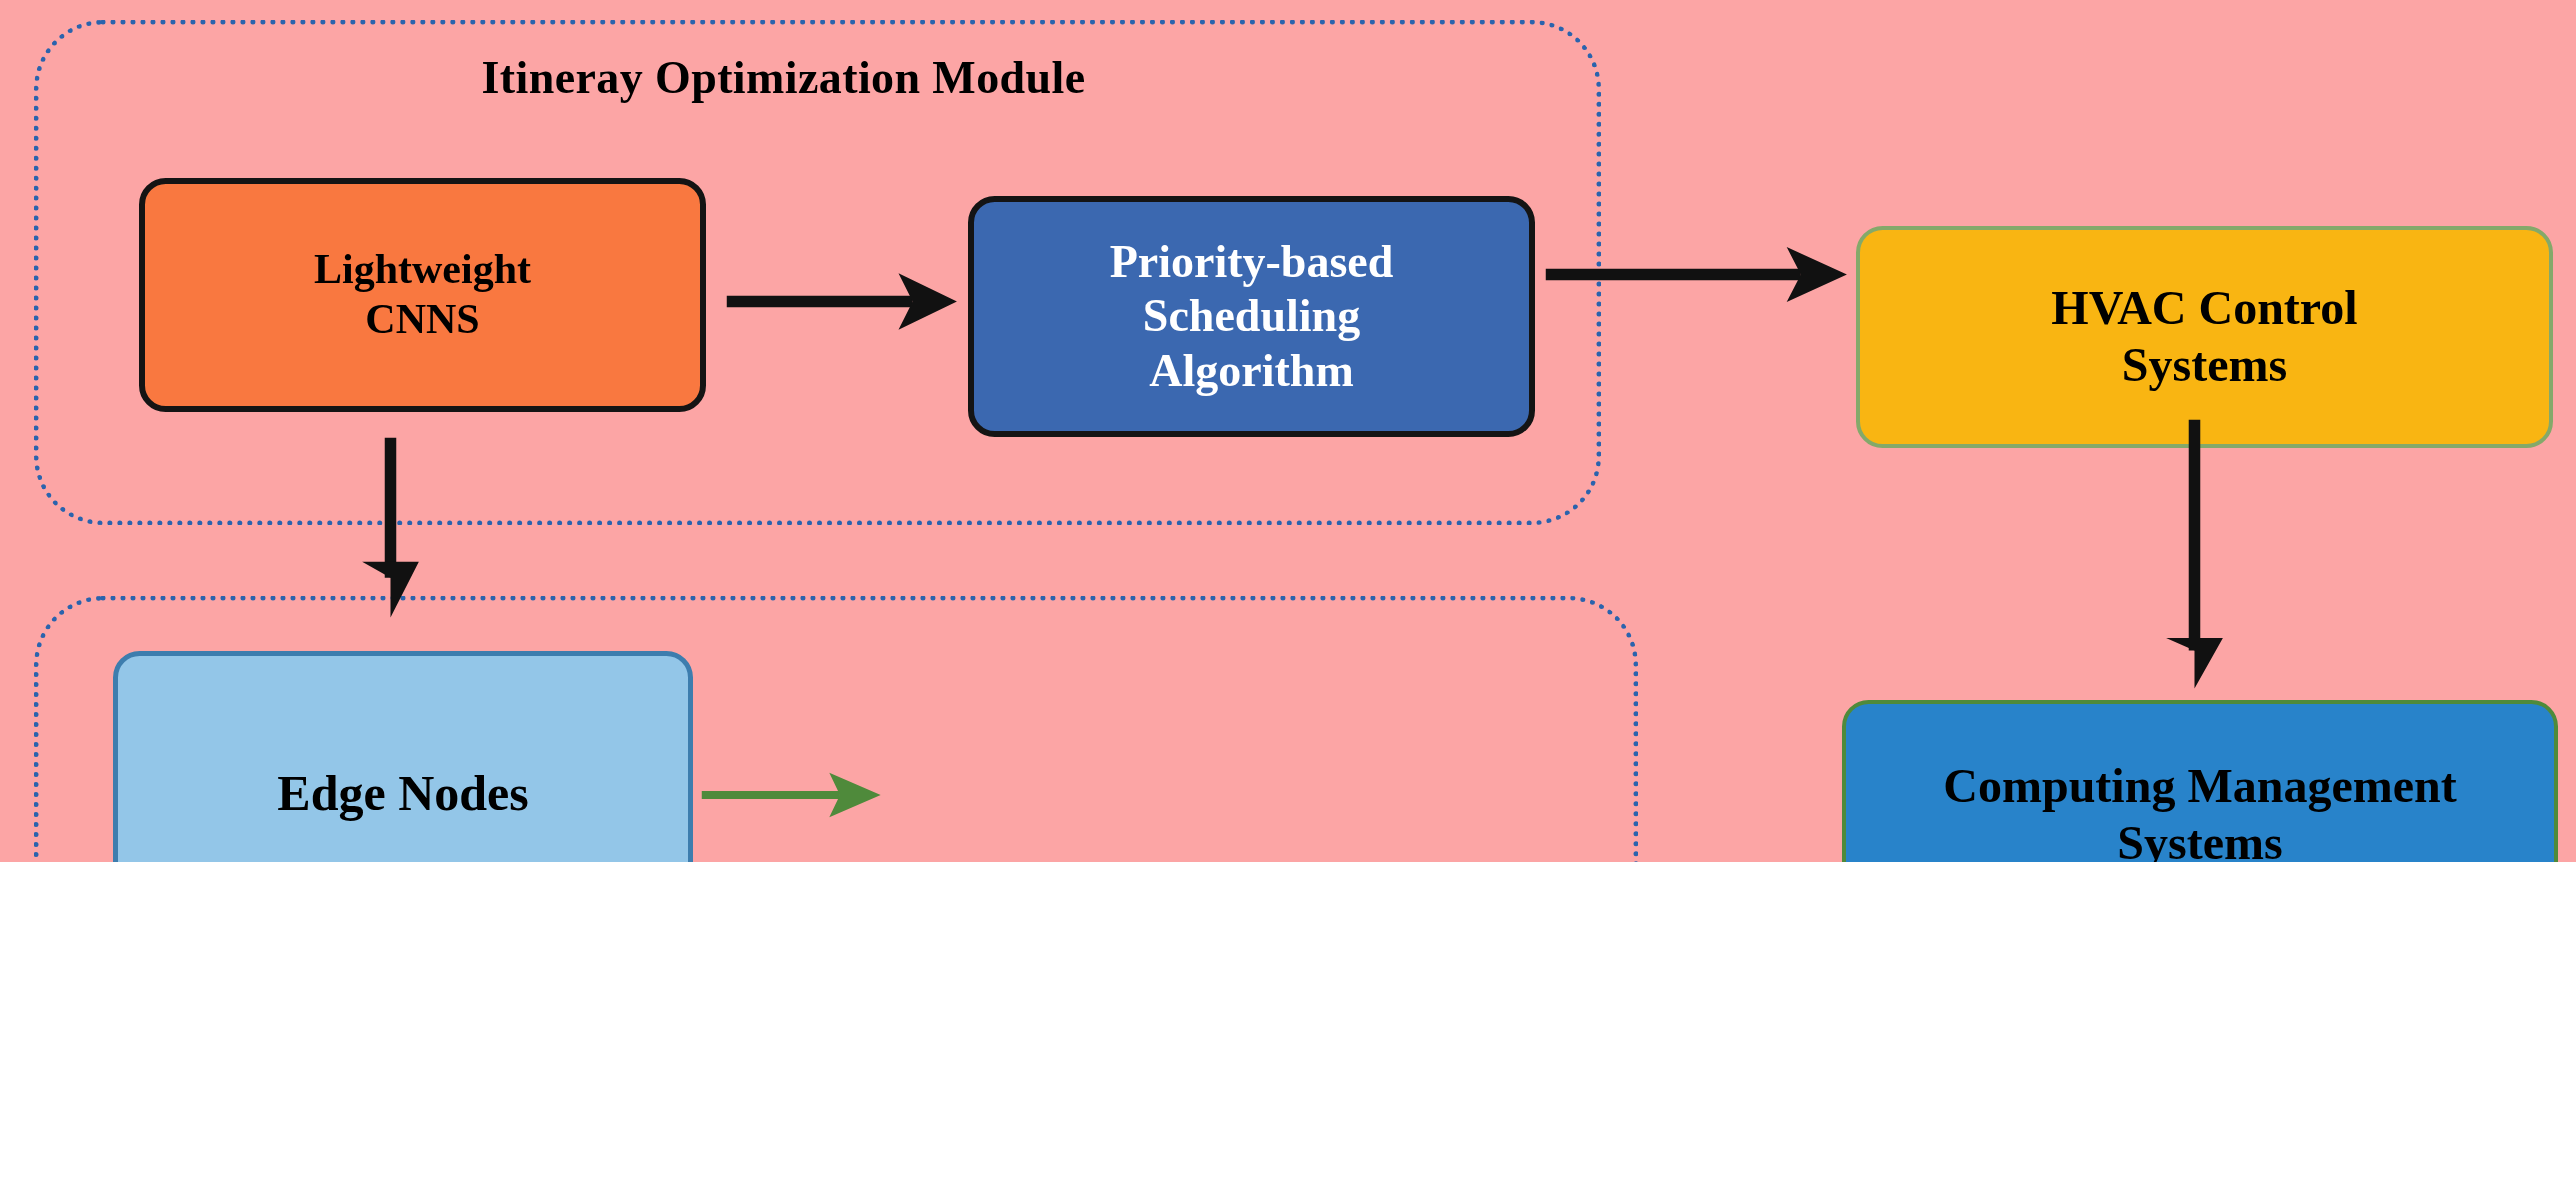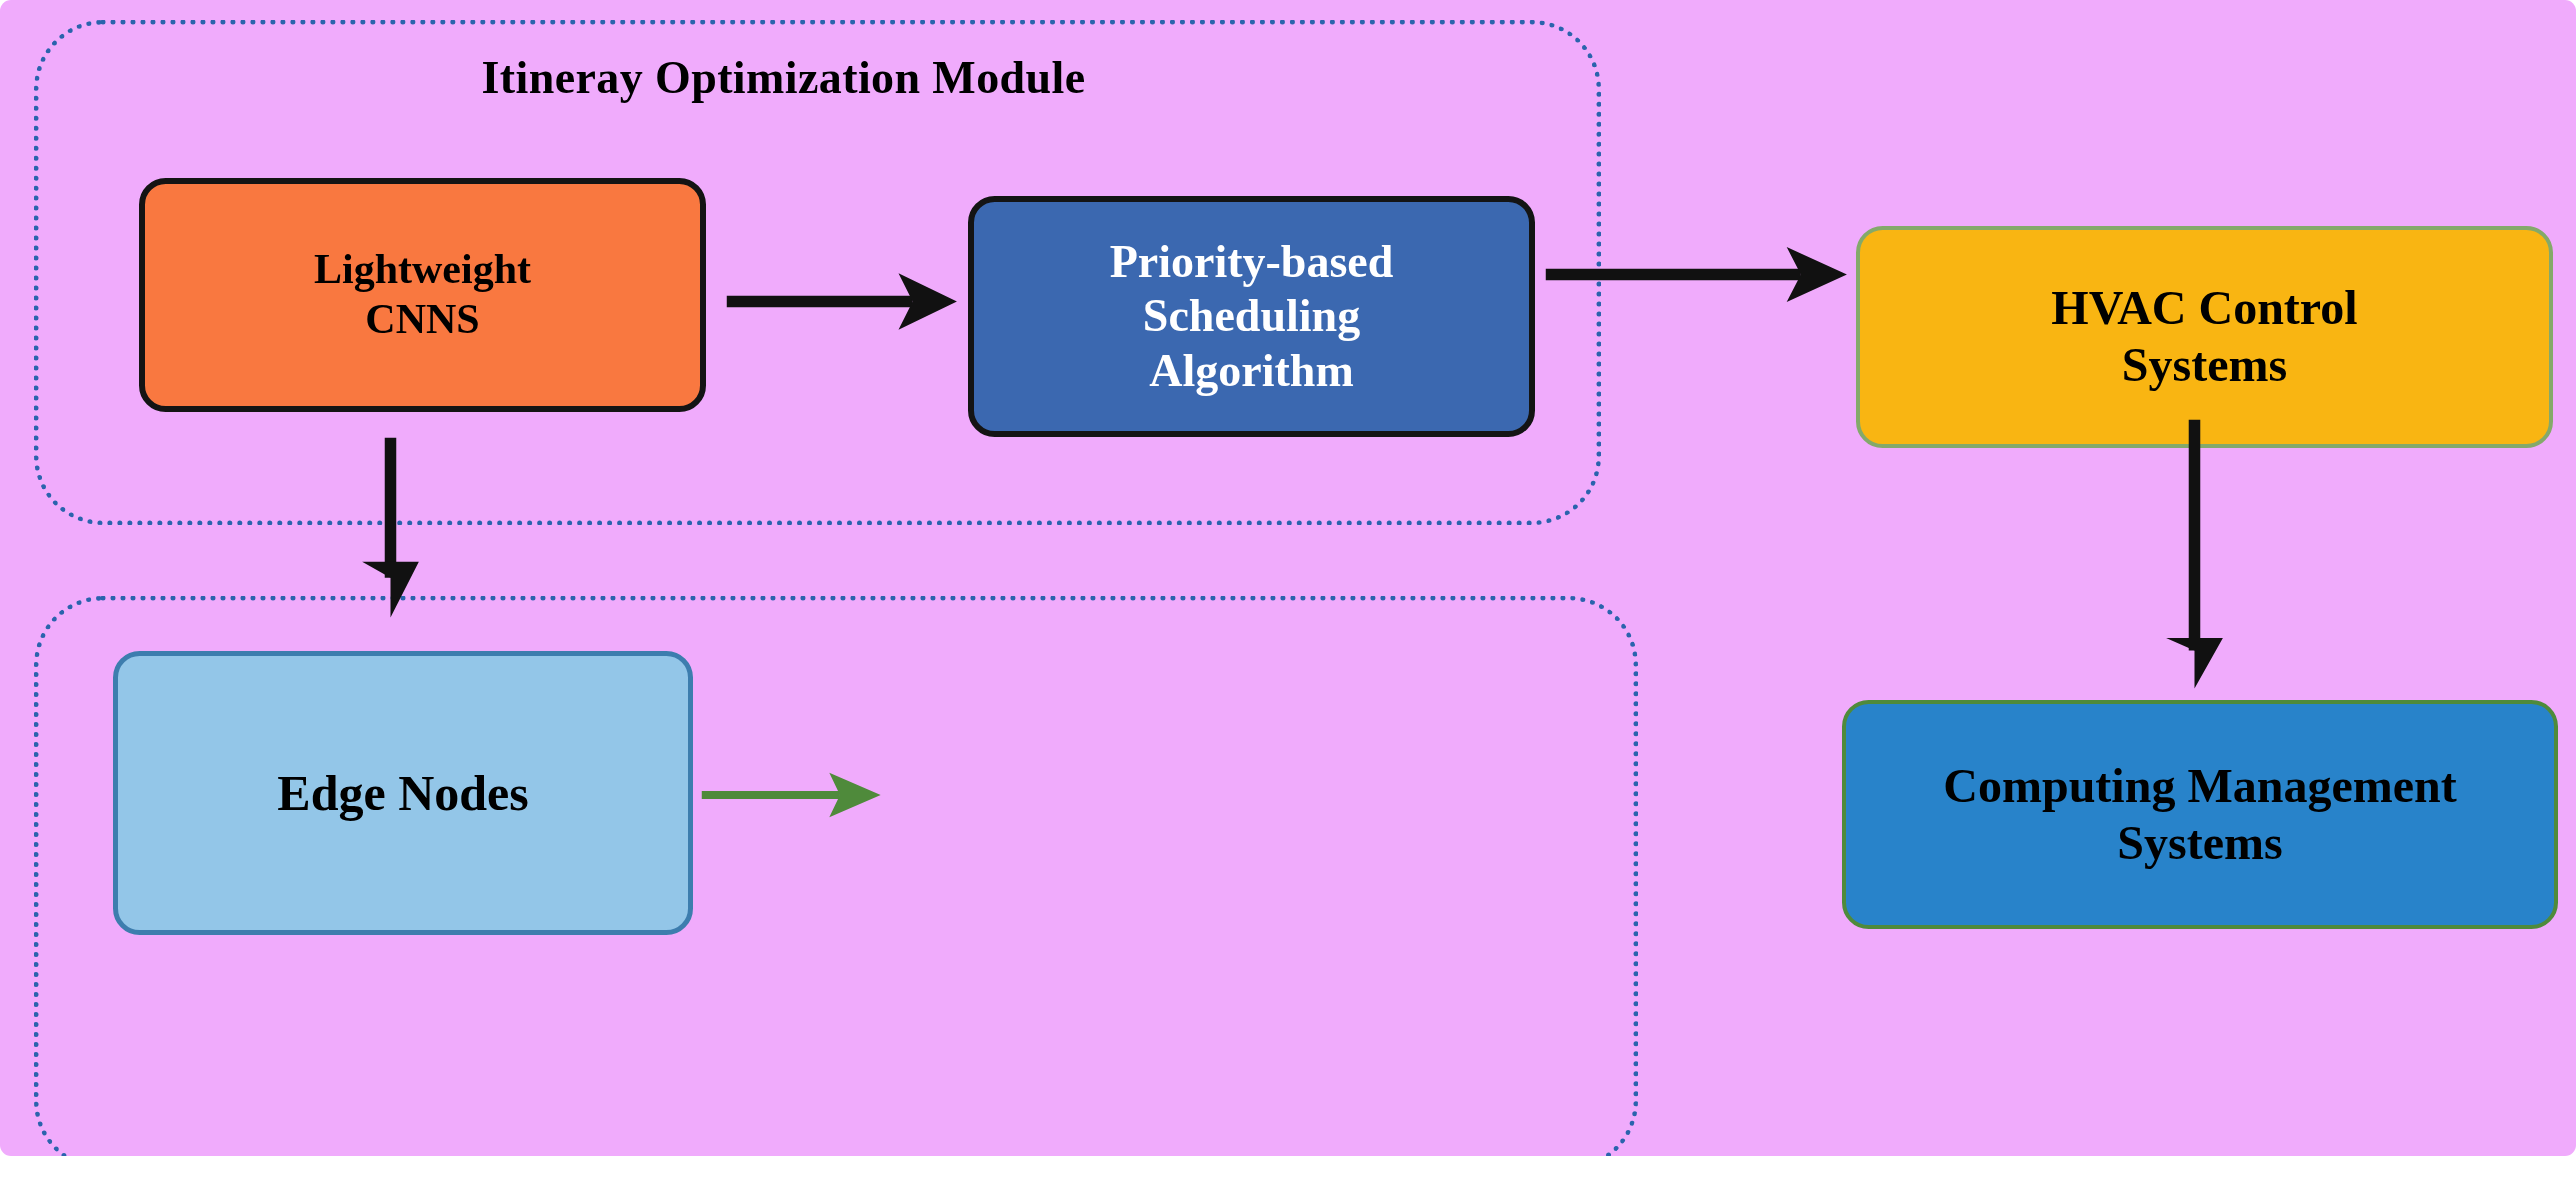--- a/index.html
+++ b/index.html
@@ -6,24 +6,23 @@
     margin: 0;
     padding: 0;
     background: #ffffff;
   }
   body {
     font-family: "Liberation Serif", "DejaVu Serif", serif;
   }
   #canvas {
     position: relative;
     width: 2576px;
-    height: 1156px;
-    background: #f0abfc;
+    height: 862px;
+    background: #fca5a5;
     overflow: hidden;
-    border-radius: 11px;
   }
 
   
   .group-box {
     position: absolute;
     border: 5.3px dotted #2a63ad;
     border-radius: 69px;
     box-sizing: border-box;
     background: transparent;
   }

